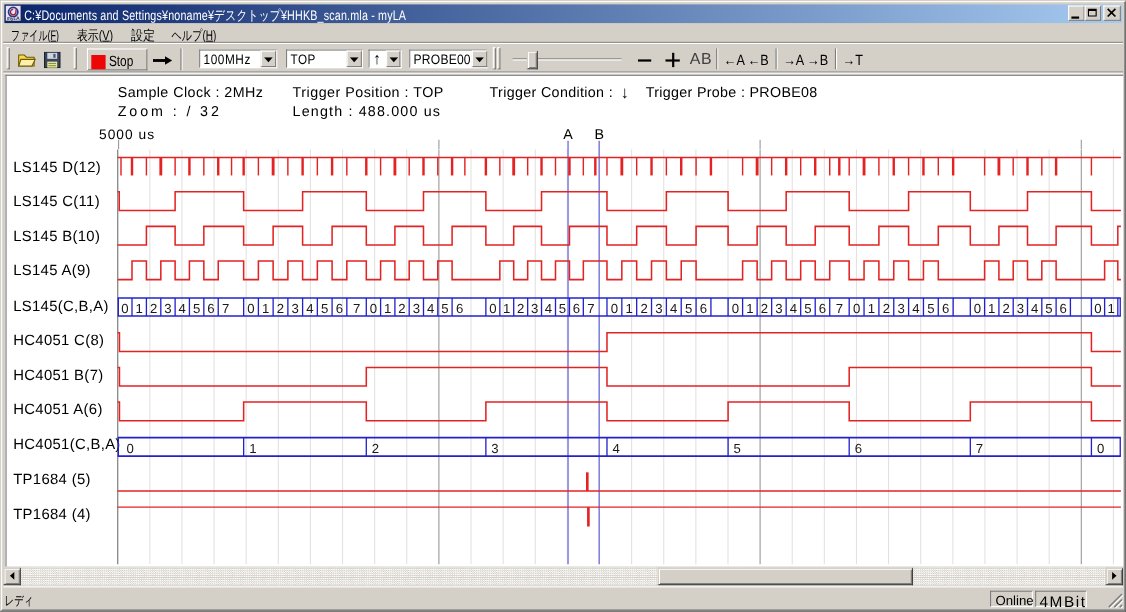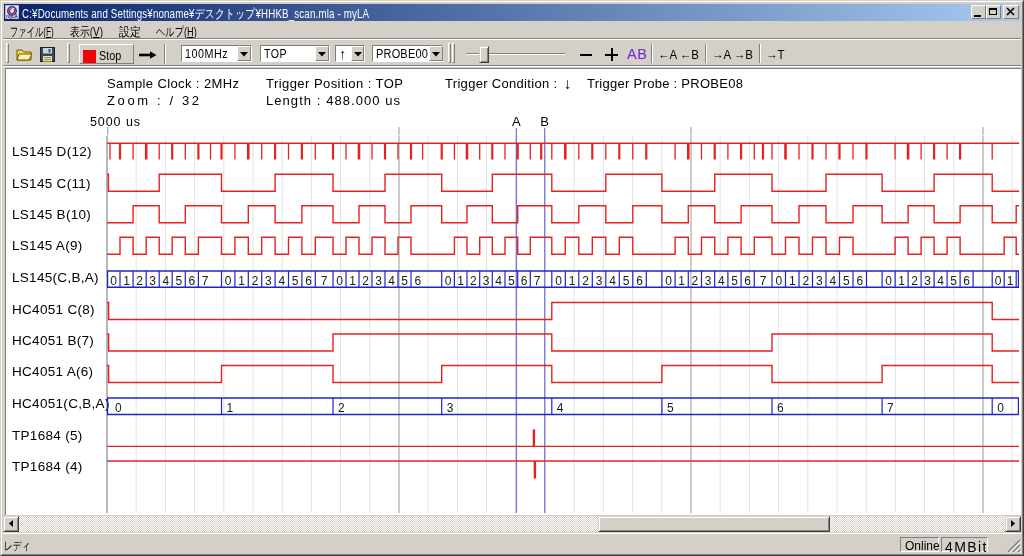--- a/index.html
+++ b/index.html
@@ -97,21 +97,21 @@
 
 <div class="abs raised" style="left:448px;top:43px;width:3px;height:20px;"></div>
 <div class="abs raised" style="left:452px;top:43px;width:3px;height:20px;"></div>
 
 <div class="abs" style="left:466px;top:53px;width:99px;height:2px;border-top:1px solid #808080;border-bottom:1px solid #fff;"></div>
 <div class="abs raised2" style="left:479px;top:46px;width:10px;height:17px;background:#d4d0c8;"></div>
 
 <div class="abs" style="left:580px;top:53.5px;width:12px;height:2px;background:#000;"></div>
 <div class="abs" style="left:605px;top:53.5px;width:13px;height:2px;background:#000;"></div>
 <div class="abs" style="left:610.5px;top:48px;width:2px;height:13px;background:#000;"></div>
-<div class="abs" style="left:627px;top:46px;font-size:14.5px;color:#6d28d9;letter-spacing:0.5px;">AB</div>
+<div class="abs" style="left:627px;top:46px;font-size:14.5px;color:#404040;letter-spacing:0.5px;">AB</div>
 <div class="abs" style="left:651px;top:44px;width:2px;height:19px;border-left:1px solid #808080;border-right:1px solid #fff;"></div>
 <div class="abs" style="left:658px;top:47px;font-size:13.5px;color:#000;transform-origin:0 0;transform:scaleX(0.85);">←A ←B</div>
 <div class="abs" style="left:705px;top:44px;width:2px;height:19px;border-left:1px solid #808080;border-right:1px solid #fff;"></div>
 <div class="abs" style="left:712px;top:47px;font-size:13.5px;color:#000;transform-origin:0 0;transform:scaleX(0.85);">→A →B</div>
 <div class="abs" style="left:759px;top:44px;width:2px;height:19px;border-left:1px solid #808080;border-right:1px solid #fff;"></div>
 <div class="abs" style="left:766px;top:47px;font-size:13.5px;color:#000;transform-origin:0 0;transform:scaleX(0.85);">→T</div>
 
 <div class="abs" style="left:5px;top:68px;width:1016px;height:447px;border-top:1px solid #808080;border-left:1px solid #808080;background:#fff;"></div>
 
 <div class="abs" style="left:3px;top:516px;width:1018px;height:16px;background:#ece9e2;background-image:repeating-conic-gradient(#fff 0% 25%,#d4d0c8 0% 50%);background-size:2px 2px;"></div>

